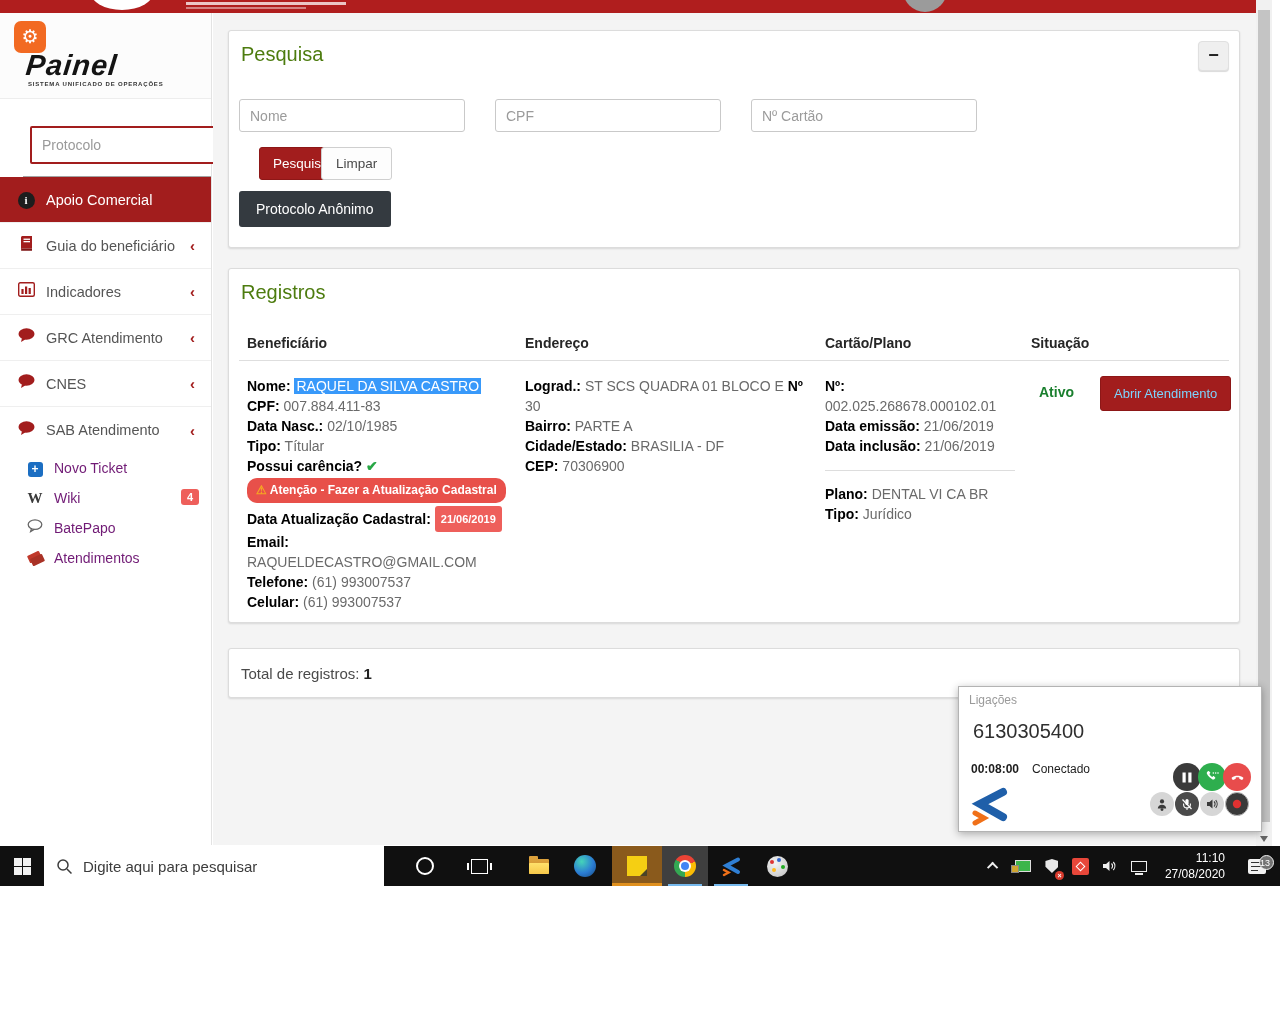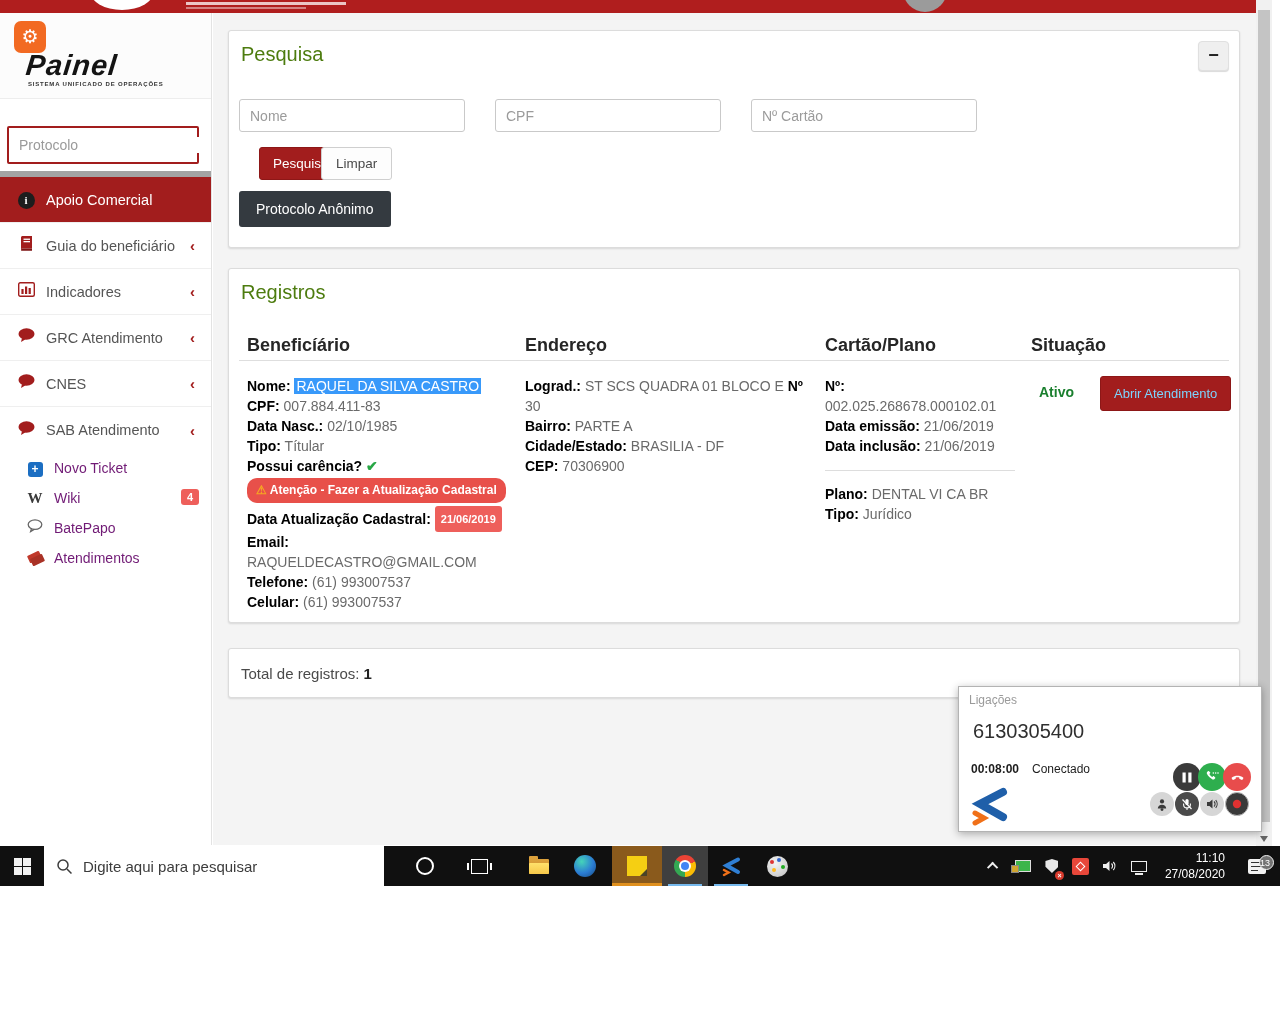--- a/index.html
+++ b/index.html
@@ -13,21 +13,21 @@
   .topbar .tiny-line2 { position:absolute; left:186px; top:7px; width:120px; height:2px; background:rgba(255,255,255,.45); }
   .topbar .avatar { position:absolute; left:903px; top:-32px; width:44px; height:44px; background:#9b9b9b; border-radius:50%; }
 
   
   .sidebar { position:absolute; left:0; top:13px; width:212px; height:832px; background:#fff; border-right:1px solid #e3e3e3; }
   .side-logo { position:relative; height:86px; border-bottom:1px solid #ededed; background:#fcfcfc; }
   .gear-box { position:absolute; left:14px; top:8px; width:32px; height:32px; background:#f26a22; border-radius:7px; color:#fff; font-size:19px; line-height:32px; text-align:center; }
   .brand { position:absolute; left:26px; top:36px; font-style:italic; font-weight:bold; font-size:29px; letter-spacing:1px; color:#141414; transform:skewX(-6deg); }
   .brand-sub { position:absolute; left:28px; top:68px; font-size:6px; letter-spacing:.8px; color:#333; font-weight:bold; }
   .proto-box { position:absolute; left:7px; top:27px; width:192px; height:38px; border:2px solid #a21d1d; border-radius:2px; background:#fff; display:flex; align-items:center; }
-  .proto-wrap { position:relative; height:78px; border-bottom:6px solid #a3a3a3; }
+  .proto-wrap { position:relative; height:78px; border-bottom:1px solid #a3a3a3;margin-left:23px; }
   .proto-box input { flex:1; border:0; outline:0; padding:0 10px; font-size:14px; color:#444; font-family:"Liberation Sans",sans-serif; }
   .proto-box input::placeholder { color:#9a9a9a; }
   .proto-box .mag { margin-right:10px; }
 
   .menu { }
   .menu-item { position:relative; height:46px; display:flex; align-items:center; border-bottom:1px solid #efefef; cursor:pointer; background:#fff; }
   .menu-item .mi-icon { width:20px; margin-left:16px; margin-right:10px; text-align:center; flex:none; }
   .menu-item .mi-label { font-size:14.5px; color:#555; }
   .menu-item .mi-chev { position:absolute; right:16px; color:#a21d1d; font-size:15px; font-weight:bold; }
   .menu-item.active { background:#a21d1d; }
@@ -54,21 +54,21 @@
   .fld::placeholder { color:#9b9b9b; }
   .fld-nome { left:10px; } .fld-cpf { left:266px; } .fld-cartao { left:522px; }
   .btn { display:inline-block; border:0; border-radius:3px; font-size:13.5px; cursor:pointer; font-family:"Liberation Sans",sans-serif; }
   .btn-pesquisar { position:absolute; left:10px; top:116px; background:#a21d1d; color:#fff; padding:8px 13px; border:1px solid #8d1717;margin-left:20px; }
   .btn-limpar { position:absolute; left:92px; top:116px; background:#fdfdfd; color:#4a4a4a; padding:8px 14px; border:1px solid #cfcfcf; }
   .btn-anon { position:absolute; left:10px; top:160px; background:#343a40; color:#fff; padding:10px 17px; font-size:14px; }
 
   .card-registros { top:255px; height:355px; }
   .rec-table { position:absolute; left:10px; right:10px; top:62px; }
   .rec-head { position:relative; height:30px; border-bottom:1px solid #dedede; }
-  .rec-head span { position:absolute; top:4px; font-size:18px; font-weight:bold; color:#262626; }
+  .rec-head span { position:absolute; top:4px; font-size:14px; font-weight:bold; color:#262626; }
   .rec-body { position:relative; height:250px; }
   .col { position:absolute; top:15px; font-size:14px; color:#6a6a6a; line-height:20px; }
   .col .lbl { font-weight:bold; color:#000000; }
   .col-ben { left:8px; width:272px; }
   .col-end { left:286px; width:282px; }
   .col-car { left:586px; width:200px; }
   .col-sit { left:792px; width:210px; }
   .hl-name { background:#3899fa; color:#fff; padding:0 2px; }
   .check { color:#28a745; font-weight:bold; }
   .warn-pill { display:inline-block; margin:2px 0 3px; background:#e8504a; color:#fff; font-size:12px; font-weight:bold; border-radius:10px; padding:2px 9px 3px; white-space:nowrap; }

